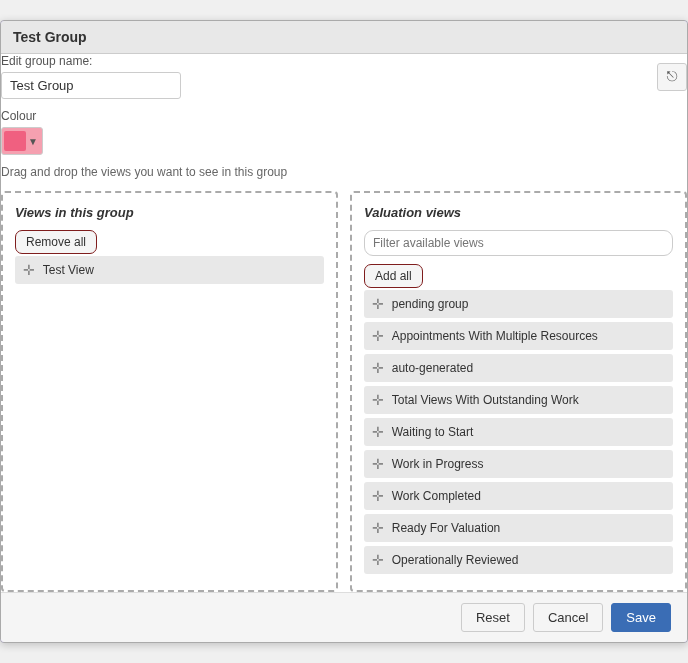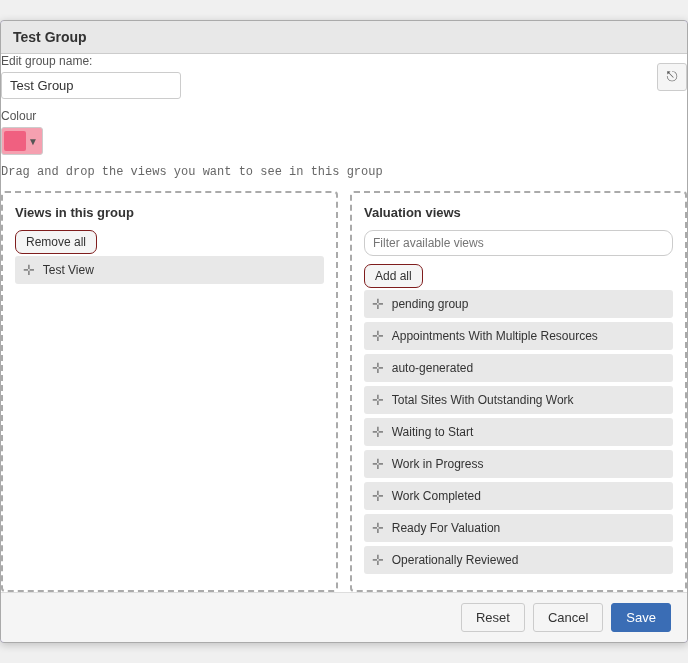--- a/index.html
+++ b/index.html
@@ -87,38 +87,38 @@
       margin-left: 2px;
     }
     .colour-arrow {
       font-size: 10px;
       color: #555;
     }
     .drag-hint {
       font-size: 12px;
       color: #666;
       margin-bottom: 12px;
-      font-family: Liberation Mono, monospace;
     }
     .panels-row {
       display: flex;
       gap: 12px;
     }
     .panel {
       flex: 1;
       border: 2px dashed #aaa;
       border-radius: 4px;
       padding: 12px;
       min-height: 380px;
     }
     .panel-title {
       font-size: 13px;
       font-weight: bold;
       color: #333;
       margin-bottom: 10px;
+      font-style: italic;
     }
     .remove-all-btn, .add-all-btn {
       padding: 4px 10px;
       border: 1px solid #7f1d1d;
       border-radius: 7px;
       background: #f5f5f5;
       cursor: pointer;
       font-size: 12px;
       color: #333;
       margin-bottom: 2px;
@@ -255,21 +255,21 @@
             <div class="view-item">
               <span class="drag-handle">✛</span>
               <span>Appointments With Multiple Resources</span>
             </div>
             <div class="view-item">
               <span class="drag-handle">✛</span>
               <span>auto-generated</span>
             </div>
             <div class="view-item">
               <span class="drag-handle">✛</span>
-              <span>Total Sites With Outstanding Work</span>
+              <span>Total Views With Outstanding Work</span>
             </div>
             <div class="view-item">
               <span class="drag-handle">✛</span>
               <span>Waiting to Start</span>
             </div>
             <div class="view-item">
               <span class="drag-handle">✛</span>
               <span>Work in Progress</span>
             </div>
             <div class="view-item">

